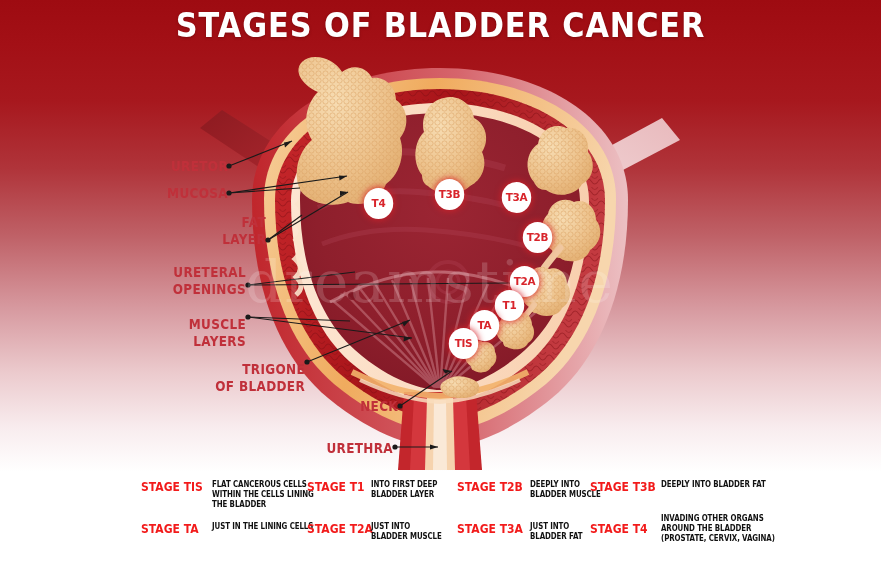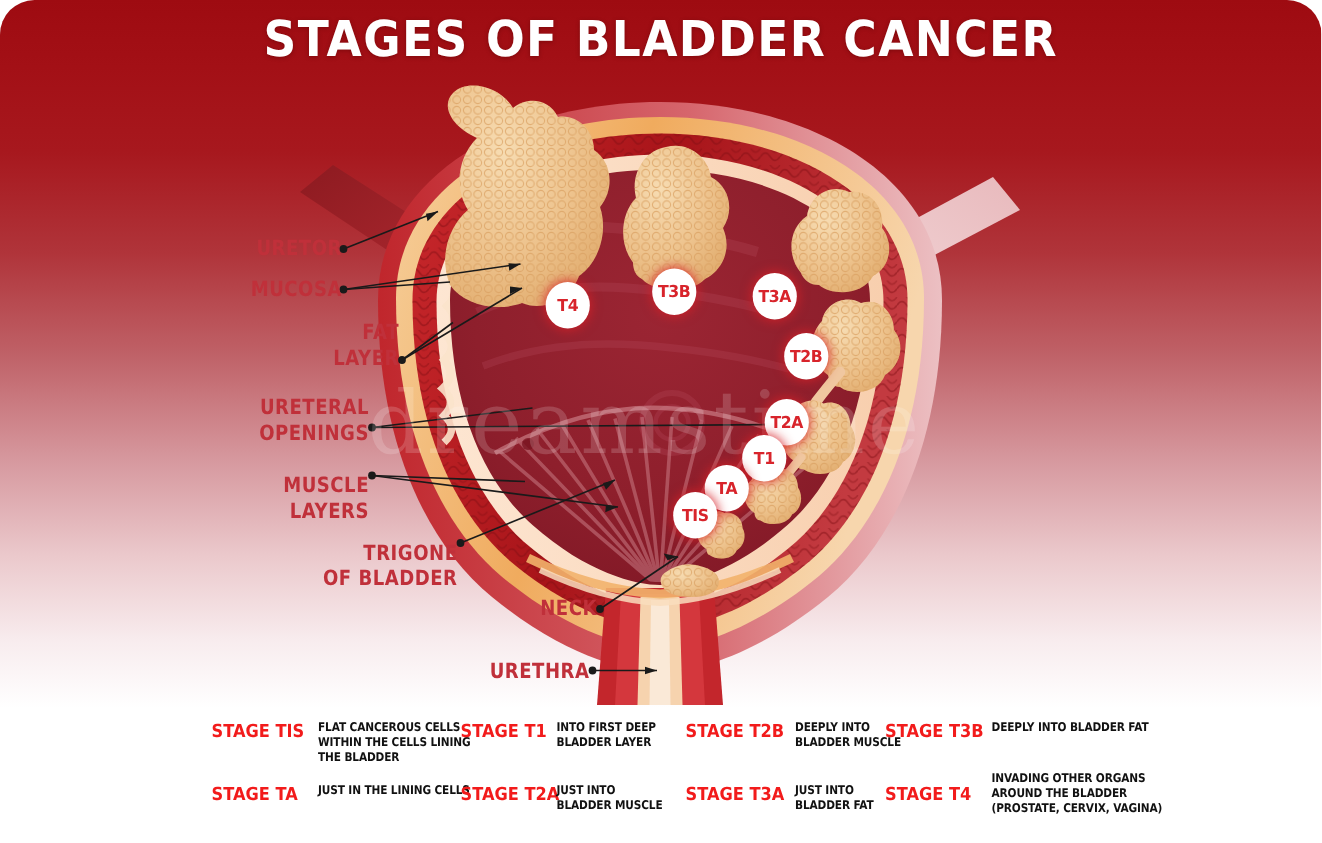--- a/index.html
+++ b/index.html
@@ -8,21 +8,20 @@
     padding: 0;
     background: #ffffff;
   }
   #page {
     position: relative;
     width: 881px;
     height: 562px;
     overflow: hidden;
     font-family: "Liberation Sans", sans-serif;
     background: #ffffff;
-    border-radius: 23px;
   }
   
   .bg {
     position: absolute;
     left: 0; top: 0;
     width: 881px; height: 562px;
     background: linear-gradient(to bottom,
         #9e0b11 0%,
         #a31016 8%,
         #a7181e 18%,

